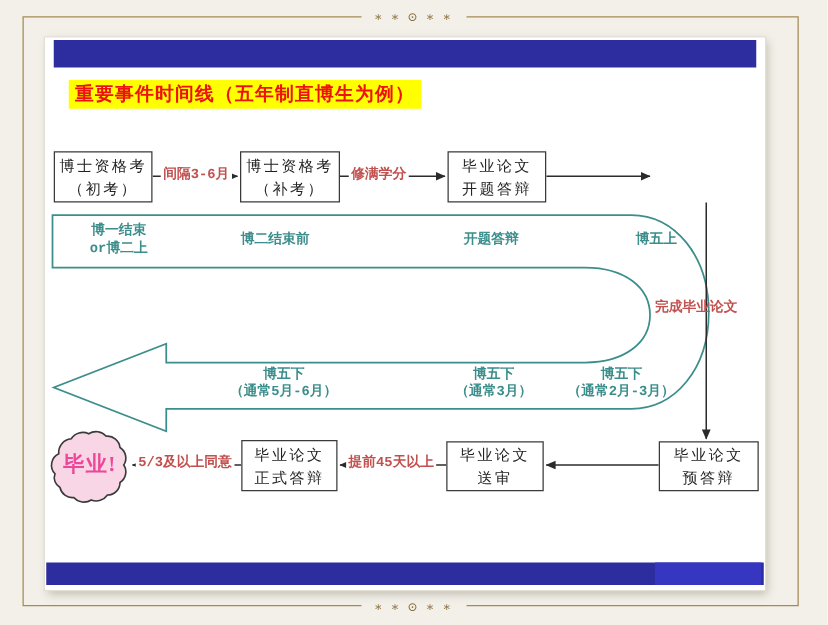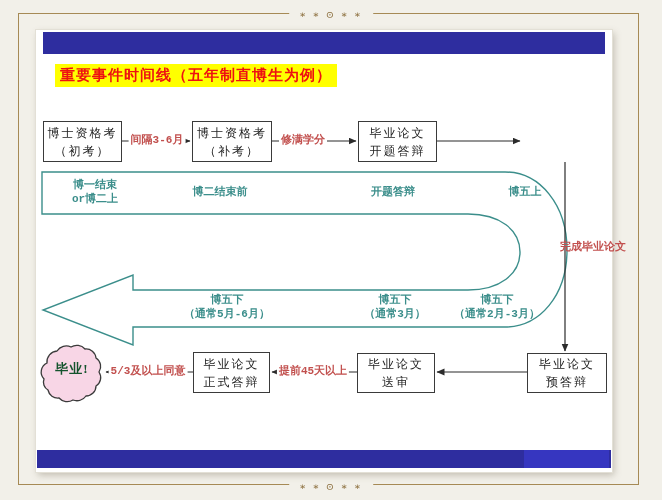--- a/index.html
+++ b/index.html
@@ -25,21 +25,21 @@
 
   .fbox { position:absolute; border:1.2px solid #3a3a3a; background:#fff; display:flex;
     flex-direction:column; align-items:center; justify-content:center; font-size:12px;
     color:#222; letter-spacing:2px; line-height:1.5; text-align:center; }
 
   .lbl { position:absolute; transform:translate(-50%,-50%); text-align:center; white-space:nowrap; line-height:1.25;font-family:Liberation Mono, monospace; }
   .lbl-red { color:#c2504e; font-weight:bold; font-size:11px; background:#fff; padding:0 2px; }
   .lbl-red.no-bg { background:transparent; }
   .lbl-teal { color:#3b8e8b; font-weight:bold; font-size:11px; }
   .cloud-text { position:absolute; left:10px; top:330px; width:52px; text-align:center;
-    font-size:13px; font-weight:bold; color:#14532d; letter-spacing:1px; }
+    font-size:17px; font-weight:bold; color:#ec4899; letter-spacing:1px; }
 </style>
 </head>
 <body>
 
 <div class="page">
   <div class="gold-frame"></div>
   <div class="ornament top">∗ ∗ ⊙ ∗ ∗</div>
   <div class="ornament bottom">∗ ∗ ⊙ ∗ ∗</div>
 
   <div class="slide">
@@ -94,21 +94,21 @@
     <div class="lbl lbl-red" style="left:267px; top:111px;">修满学分</div>
 
     <div class="lbl lbl-teal" style="left:59px; top:163px;">
       <div>博一结束</div>
       <div>or博二上</div>
     </div>
     <div class="lbl lbl-teal" style="left:184px; top:163px;">博二结束前</div>
     <div class="lbl lbl-teal" style="left:357px; top:163px;">开题答辩</div>
     <div class="lbl lbl-teal" style="left:489px; top:163px;">博五上</div>
 
-    <div class="lbl lbl-red no-bg" style="left:521px; top:218px;margin-left:36px;">
+    <div class="lbl lbl-red no-bg" style="left:521px; top:218px;">
       <div>完成毕业论文</div>
     </div>
 
     <div class="lbl lbl-teal" style="left:191px; top:278px;">
       <div>博五下</div>
       <div>（通常5月-6月）</div>
     </div>
     <div class="lbl lbl-teal" style="left:359px; top:278px;">
       <div>博五下</div>
       <div>（通常3月）</div>

